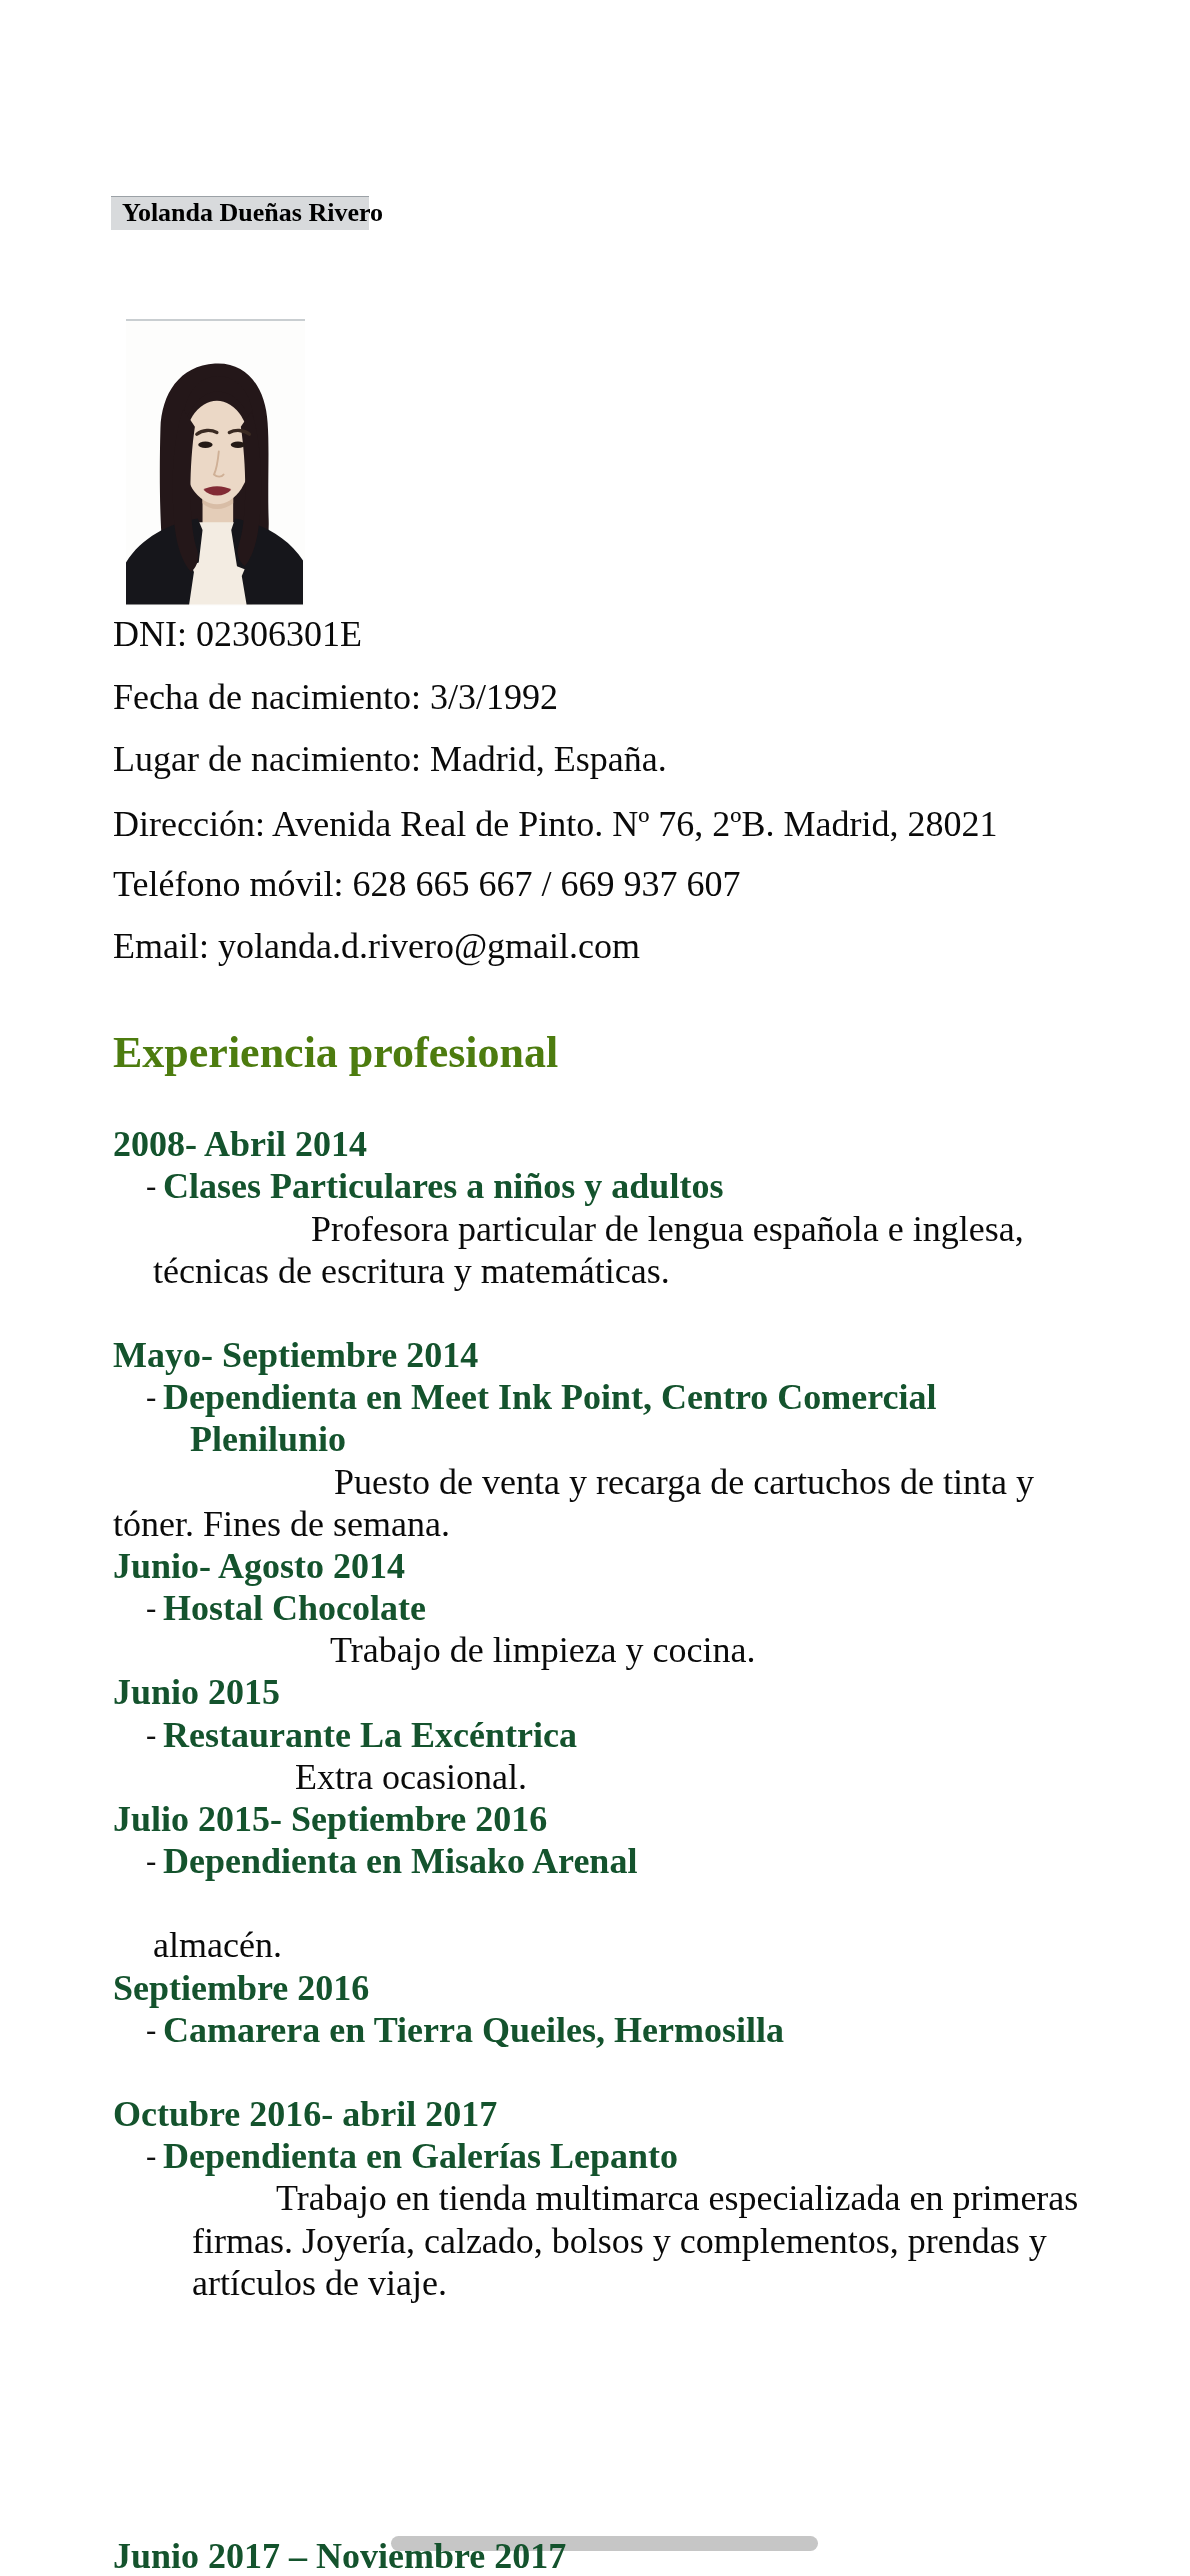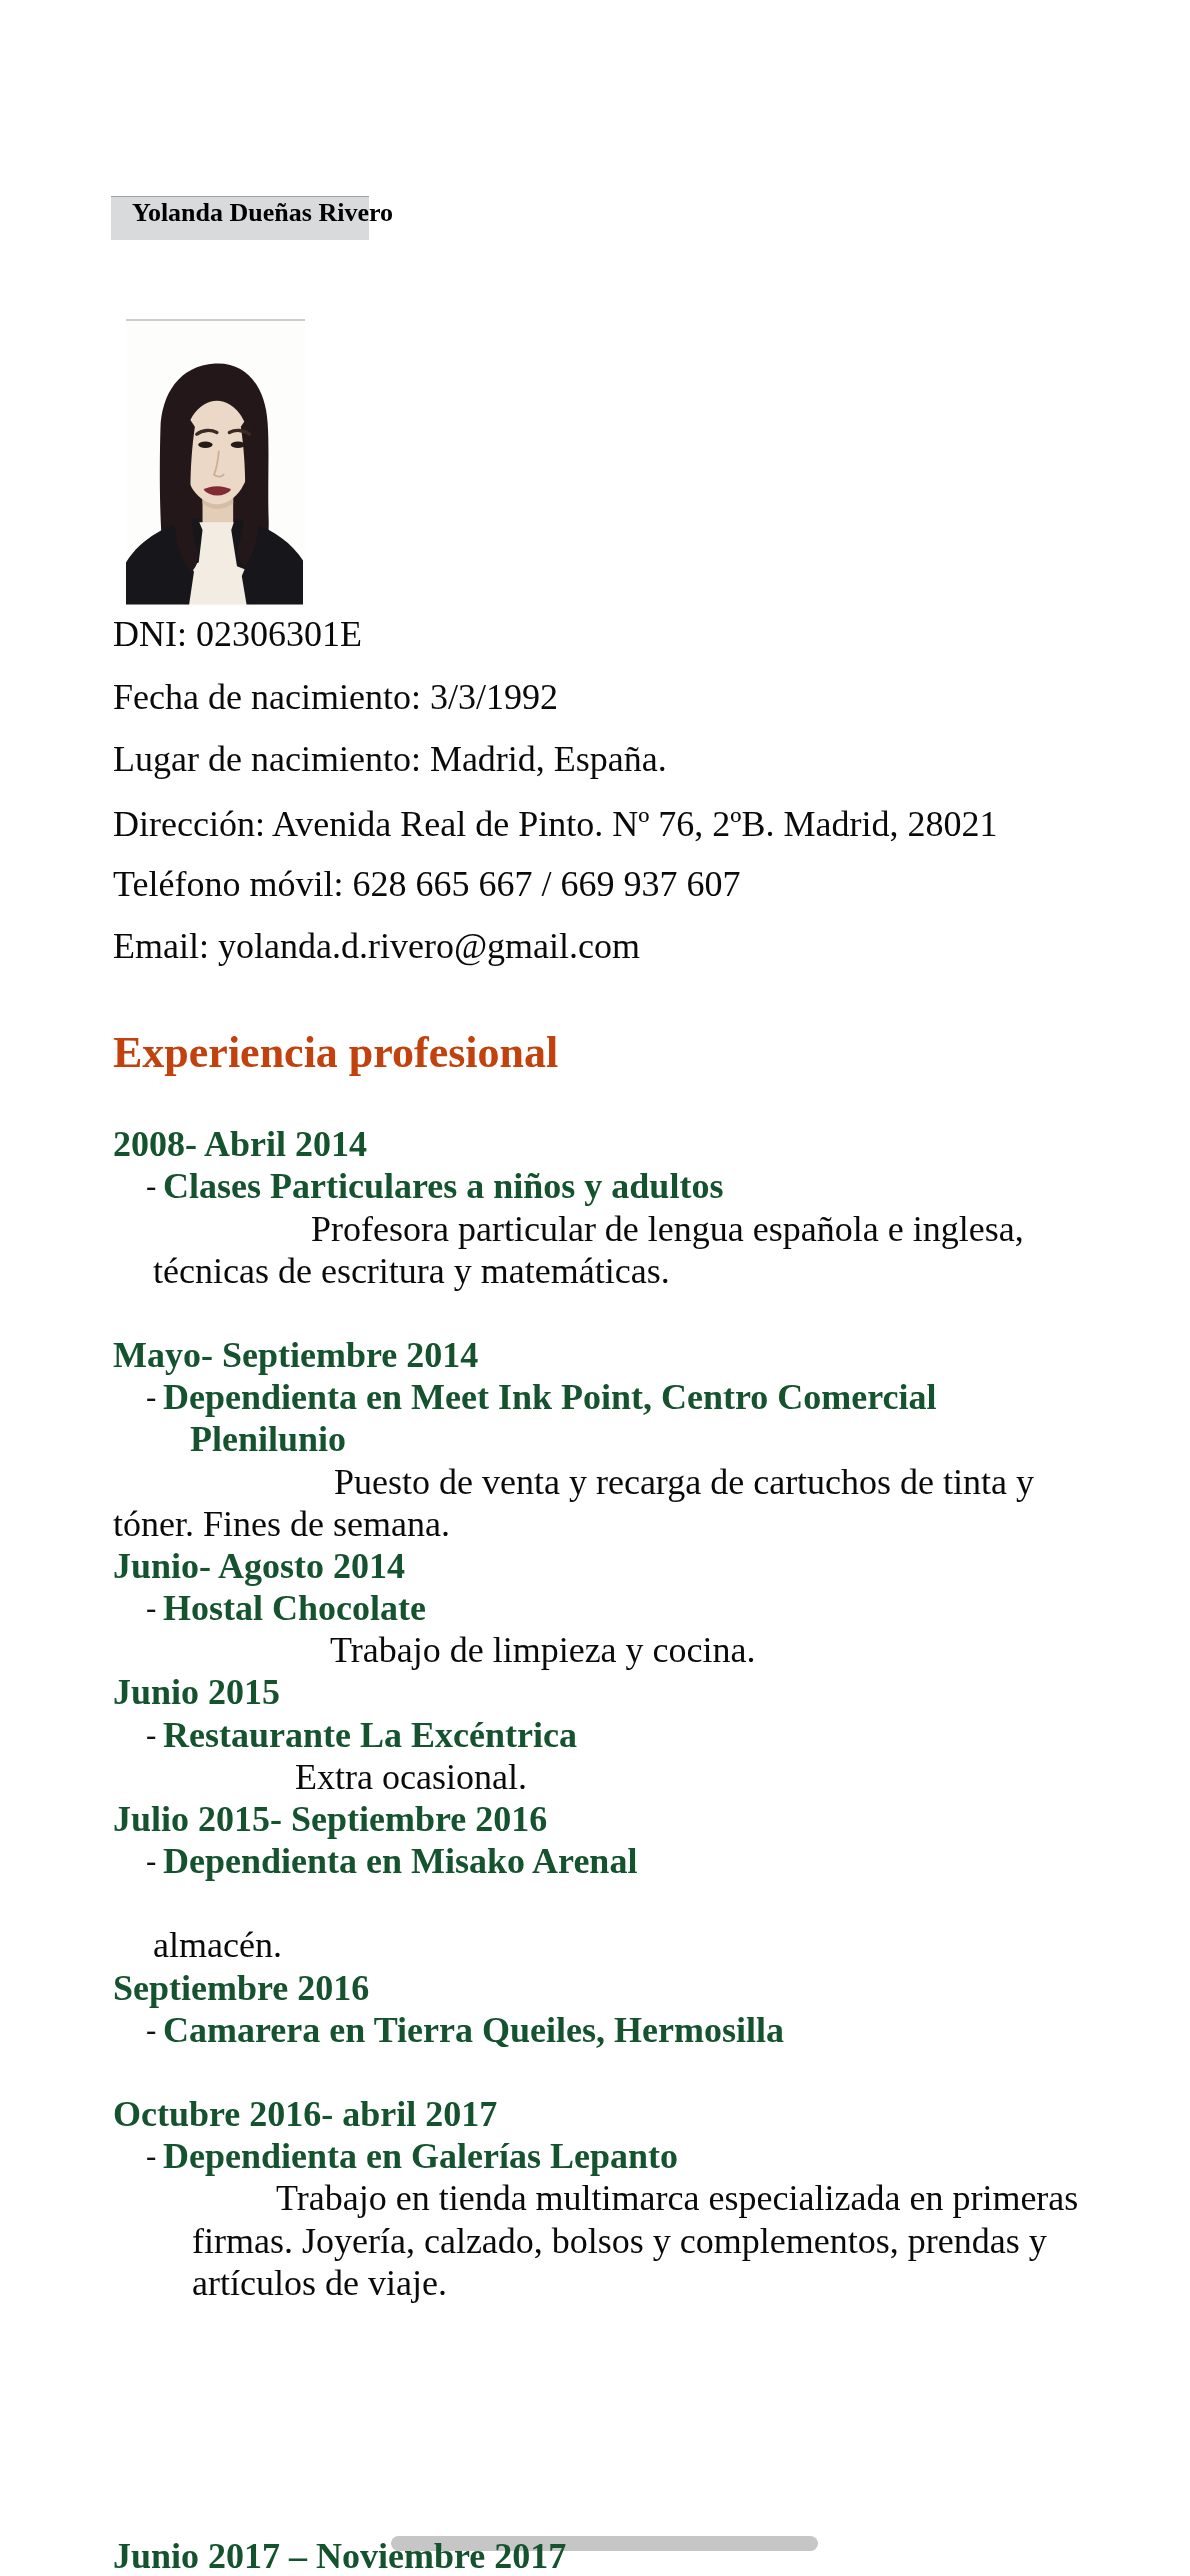--- a/index.html
+++ b/index.html
@@ -23,48 +23,48 @@
   .dash {
     font-weight: 400;
     font-size: 31px;
     margin-right: 6.7px;
     vertical-align: 1.9px;
     color: #111;
   }
   .name-tag {
     position: absolute;
     left: 111px; top: 196px;
-    width: 258px; height: 44px;
+    width: 258px; height: 34px;
     background: #d8dadc;
     border-top: 1.9px solid #9ba1a6;
     box-sizing: border-box;
     font-size: 26px;
     font-weight: 700;
     line-height: 31px;
-    padding-left: 21px;
+    padding-left: 11px;
     color: #000;
     white-space: nowrap;
     z-index: 2;
   }
   .photo {
     position: absolute;
     left: 126px; top: 319px;
     width: 179px; height: 287px;
     border-top: 2.9px solid #c9ced1;
     box-sizing: border-box;
     background: #fdfdfc;
     z-index: 2;
   }
   .heading {
     position: absolute;
     left: 113px; top: 1027px;
     font-size: 44px;
     line-height: 52px;
     font-weight: 700;
-    color: #c2410c;
+    color: #4d7c0f;
     white-space: nowrap;
     z-index: 2;
   }
   .home-indicator {
     position: absolute;
     left: 391px; top: 2536px;
     width: 427px; height: 15.3px;
     border-radius: 8.6px;
     background: #c6c6c6;
     z-index: 1;

